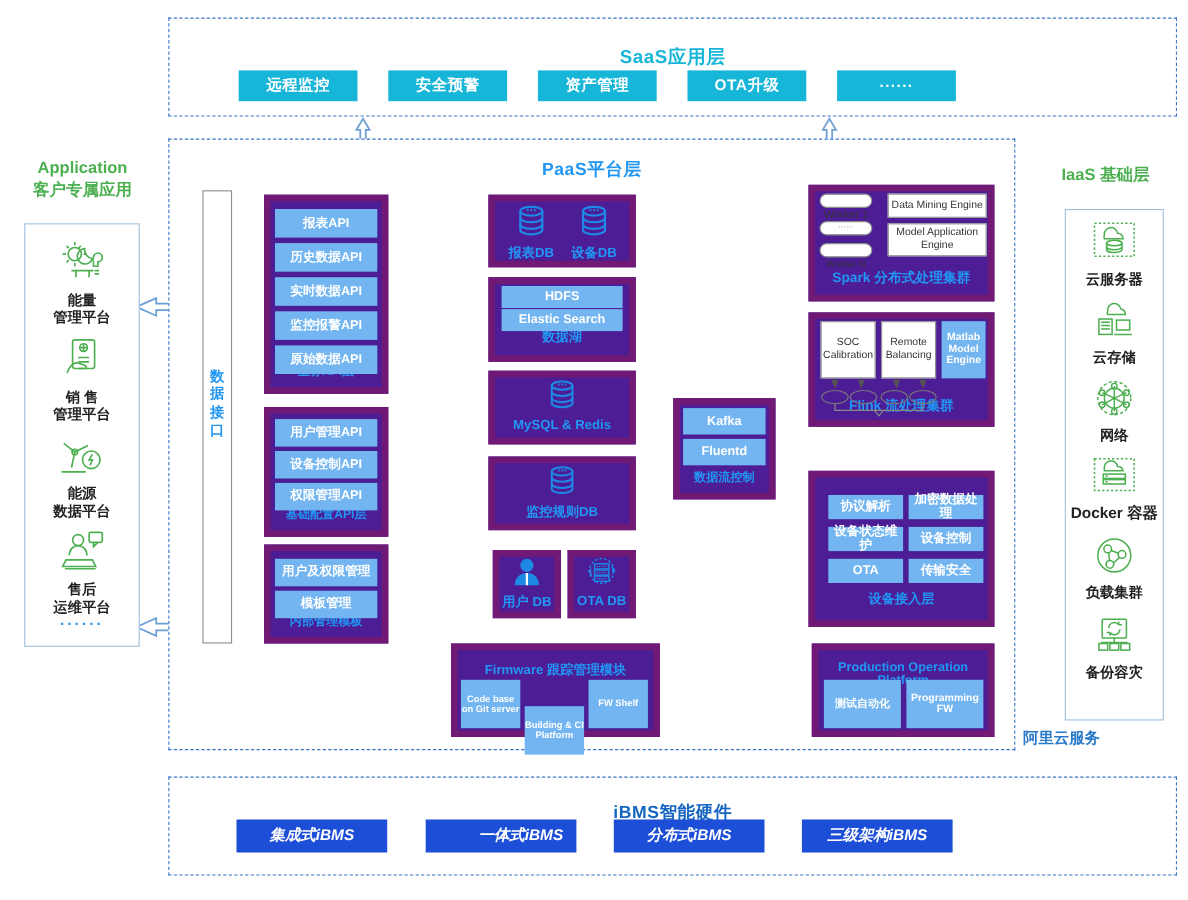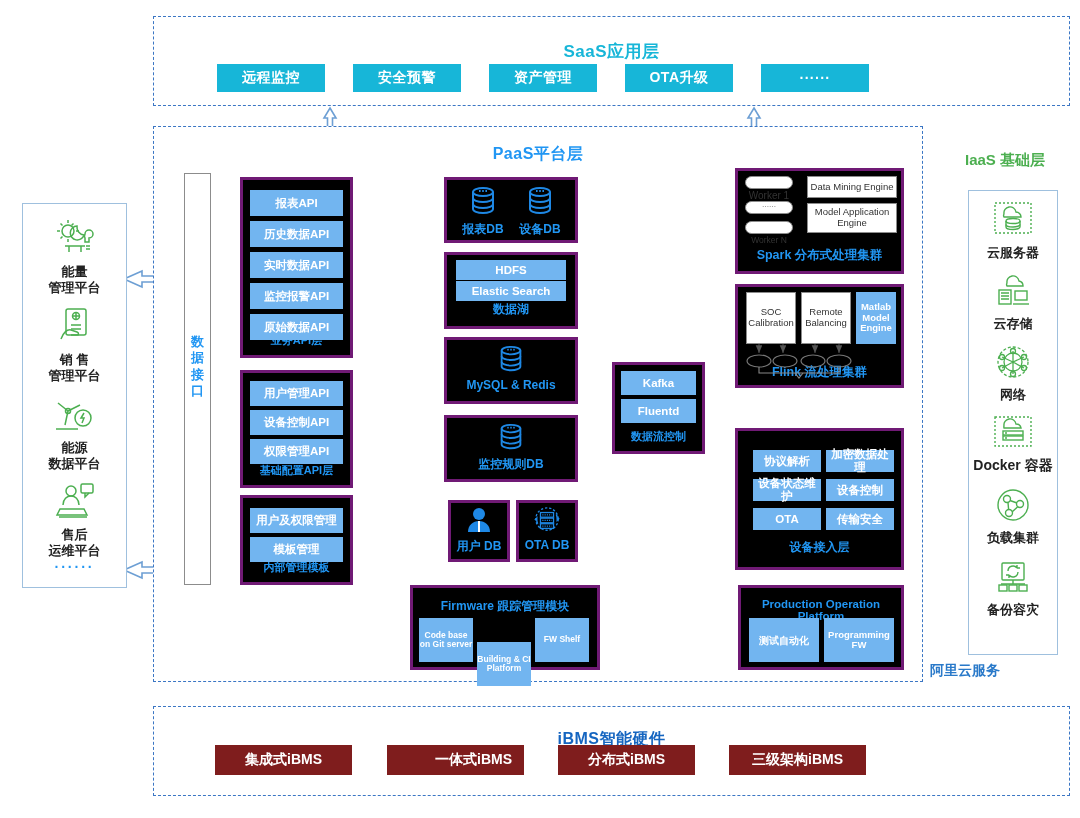--- a/index.html
+++ b/index.html
@@ -23,35 +23,35 @@
   .paas-title{color:#2196f3;font-size:16px;}
   .ibms-title{color:#1565c0;font-size:16px;}
 
   
   .chip-saas{
     background:#17b6d8;color:#fff;font-size:14px;font-weight:bold;
     display:flex;align-items:center;justify-content:center;
     letter-spacing:.5px;
   }
   .chip-ibms{
-    background:#7f1d1d;color:#fff;font-size:14px;font-weight:bold;
-    display:flex;align-items:center;justify-content:center;
+    background:#1d4ed8;color:#fff;font-size:14px;font-weight:bold;
+    display:flex;align-items:center;justify-content:center;font-style:italic;
   }
 
   
   .side-head{
     text-align:center;color:#4caf50;font-weight:bold;font-size:15px;line-height:1.35;
   }
   .side-box{border:1px solid #9fc0de;background:#fff;}
   .side-item{position:absolute;left:0;right:0;text-align:center;}
   .side-item .lbl{font-size:13px;color:#222;font-weight:bold;line-height:1.2;margin-top:2px;}
   .ali-label{color:#2979c9;font-weight:bold;font-size:14px;}
 
   
-  .panel{border:3px solid #701a75;background:#000000;}
+  .panel{border:6px solid #701a75;background:#4c1d95;}
   .panel-cap{
     position:absolute;left:0;right:0;text-align:center;
     color:#2196f3;font-size:11px;font-weight:bold;
   }
   .bluebox{
     background:#72b5f0;color:#fff;display:flex;align-items:center;justify-content:center;
     font-size:11.5px;font-weight:bold;text-align:center;line-height:1.1;
   }
   .whitebox{
     border:1px solid #8c8c8c;background:#fff;display:flex;align-items:center;
@@ -144,20 +144,24 @@
 
   <div class="abs dashed-layer" style="left:153px;top:16px;width:917px;height:90px;">
     <div class="layer-title saas-title" style="top:23px;">SaaS应用层</div>
   </div>
   <div class="abs chip-saas" style="left:217px;top:64px;width:108px;height:28px;">远程监控</div>
   <div class="abs chip-saas" style="left:353px;top:64px;width:108px;height:28px;">安全预警</div>
   <div class="abs chip-saas" style="left:489px;top:64px;width:108px;height:28px;">资产管理</div>
   <div class="abs chip-saas" style="left:625px;top:64px;width:108px;height:28px;">OTA升级</div>
   <div class="abs chip-saas" style="left:761px;top:64px;width:108px;height:28px;">······</div>
 
+  <div class="abs side-head" style="left:0px;top:143px;width:150px;">
+    <div>Application</div>
+    <div>客户专属应用</div>
+  </div>
   <div class="abs side-box" style="left:22px;top:203px;width:105px;height:385px;">
 
     <div class="side-item" style="top:14px;">
       <svg width="44" height="40" viewBox="0 0 44 40">
         <g stroke="#4caf50" stroke-width="1.5" fill="none">
           <circle cx="15" cy="13" r="6"></circle>
           <path d="M15 2 L15 5 M15 21 L15 24 M4 13 L7 13 M23 13 L26 13 M7.5 5.5 L9.5 7.5 M20.5 5.5 L18.5 7.5 M7.5 20.5 L9.5 18.5"></path>
           <path d="M24 8 a7 7 0 1 0 7 9 a8 8 0 0 1 -7 -9z"></path>
           <path d="M32 16 a4 4 0 1 1 4 4 l0 4 l-4 0 l0 -4 a4 4 0 0 1 0 -4z"></path>
           <path d="M33 28 l4 0 M33 31 l4 0"></path>

